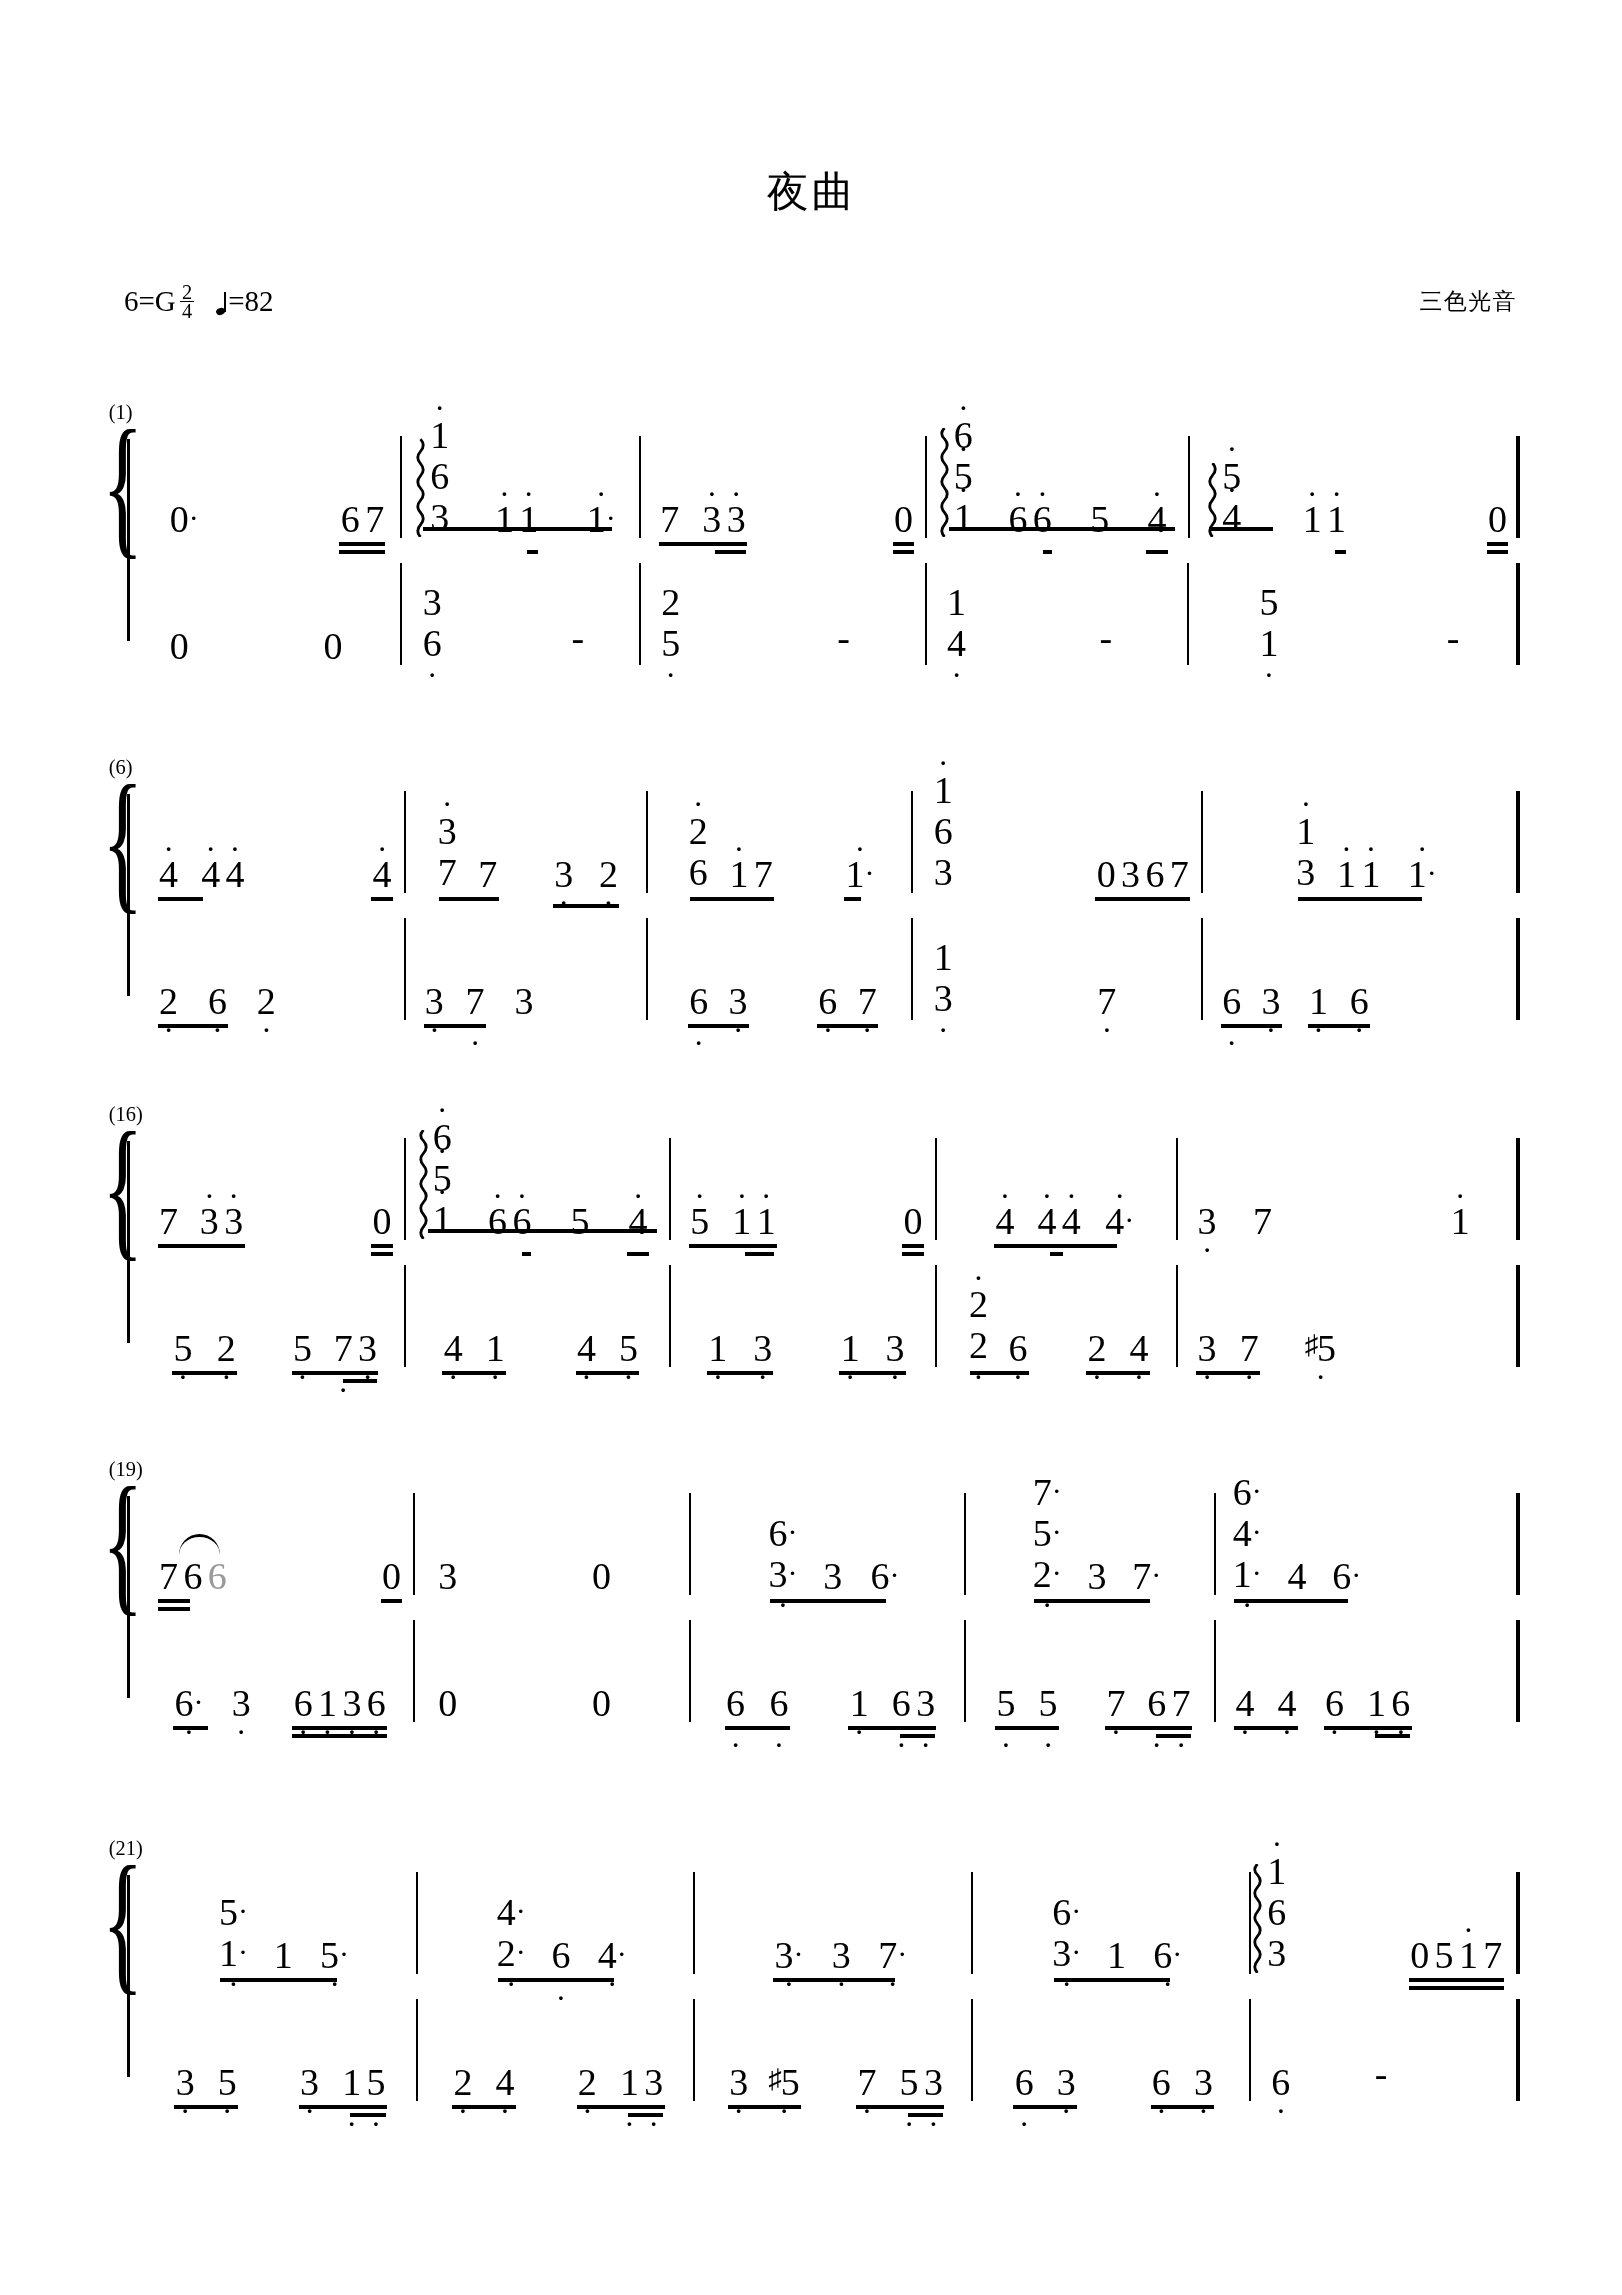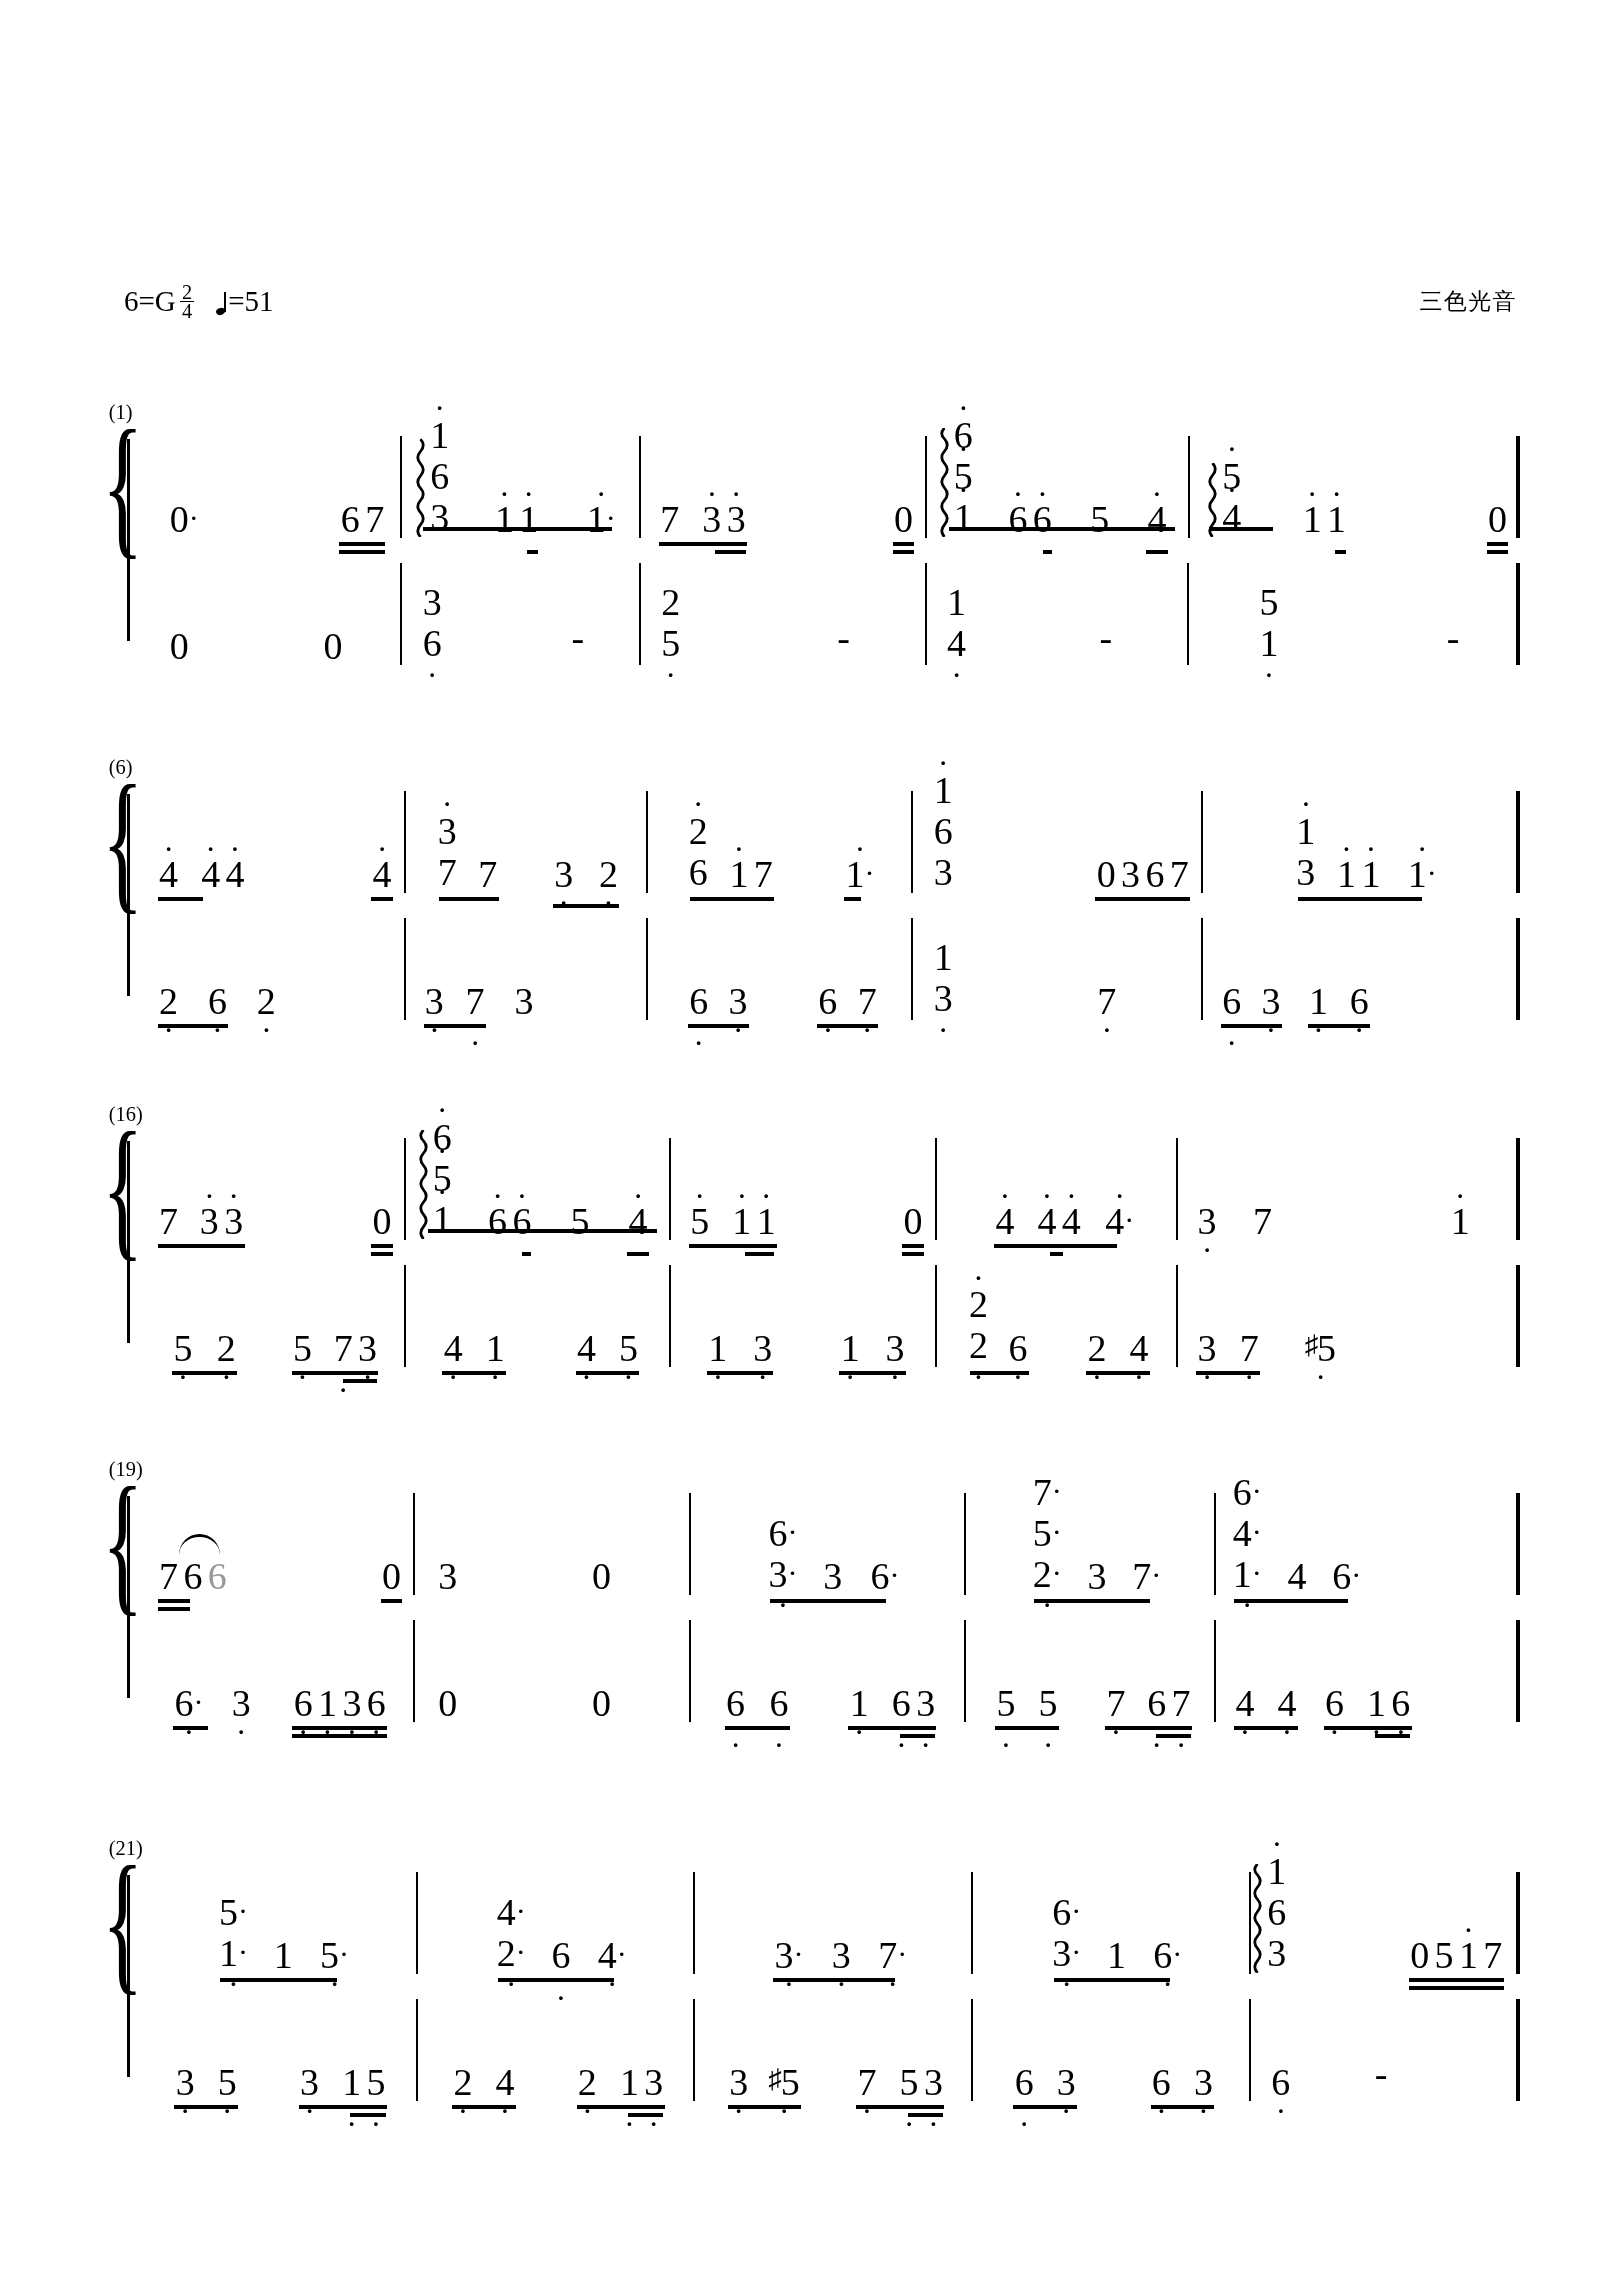--- a/index.html
+++ b/index.html
@@ -243,30 +243,31 @@
     padding: 0 6.8px;
     position: relative;
     top: -4.1px;
   }
 </style>
 </head>
 <body>
 
 <div class="sheet">
 
+  <div class="title">夜曲</div>
 
   <div class="keysig">
     <span>6=G</span>
     <span class="frac">
       <span class="num">2</span>
       <span class="den">4</span>
     </span>
     <span class="tempo">
       <span class="qnote"></span>
-      <span>=51</span>
+      <span>=82</span>
     </span>
   </div>
 
   <div class="composer">三色光音</div>
 
   <div class="system" style="top:436px;">
     <div class="sys-number">(1)</div>
     <div class="brace">{</div>
     <div class="startbar" style="height:202px;"></div>
 

